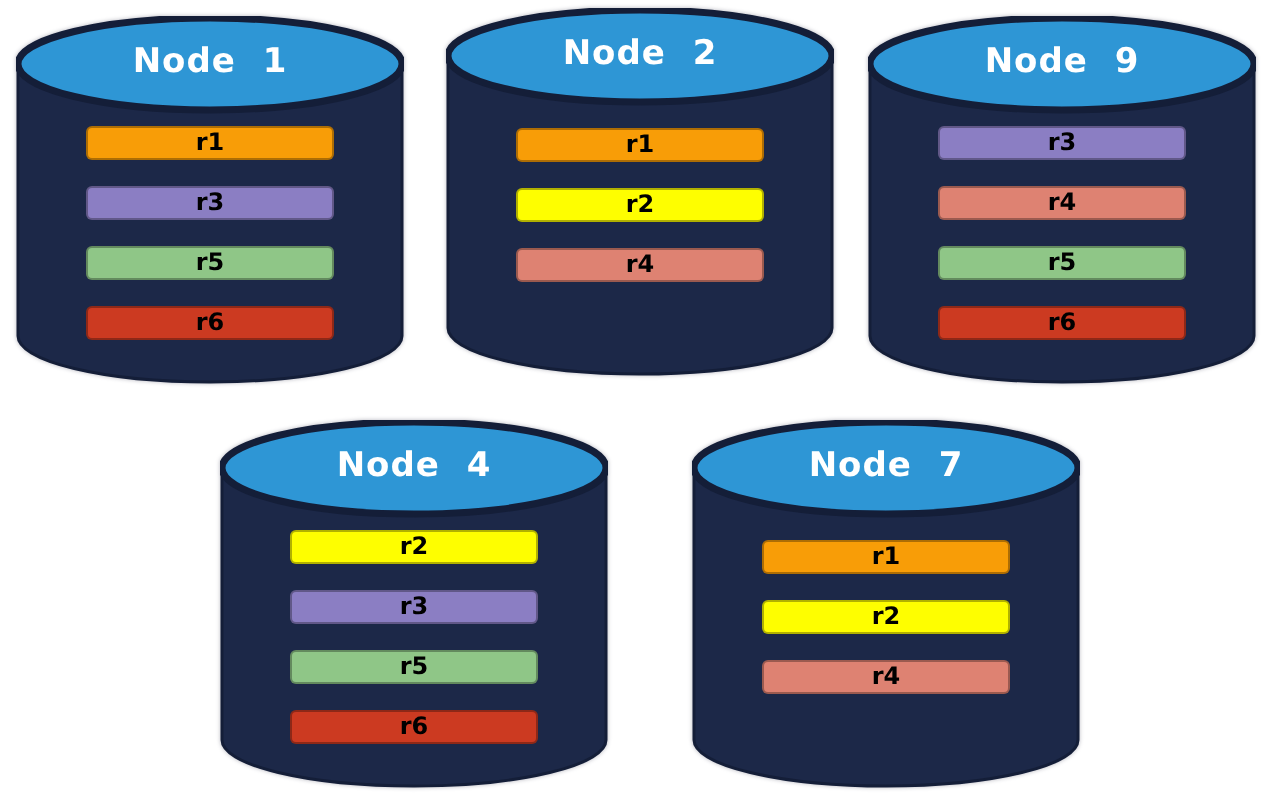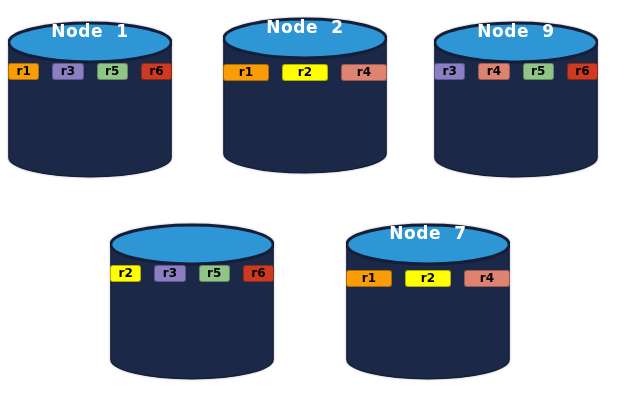--- a/index.html
+++ b/index.html
@@ -4,21 +4,21 @@
 <style>
   html, body { margin: 0; padding: 0; background: #ffffff; }
   .canvas {
     position: relative;
     width: 638px;
     height: 402px;
     background: #ffffff;
     overflow: hidden;
     font-family: "DejaVu Sans", "Liberation Sans", sans-serif;
   }
-  .node { position: absolute; width: 164px; height: 184px; }
+  .node { position: absolute; width: 194px; height: 184px; }
   .node-pos-1 { left: 8px;   top: 8px; }
   .node-pos-2 { left: 223px; top: 4px; }
   .node-pos-3 { left: 434px; top: 8px; }
   .node-pos-4 { left: 110px; top: 210px; }
   .node-pos-5 { left: 346px; top: 210px; }
   .cyl {
     position: absolute; left: 0; top: 0;
     width: 100%; height: 100%;
     filter: drop-shadow(0 0 1px rgba(90,90,110,0.45));
   }
@@ -29,21 +29,21 @@
     text-align: center;
     color: #ffffff;
     font-weight: bold;
     font-size: 17px;
     letter-spacing: 0.5px;
     word-spacing: 7px;
     user-select: none;
   }
   .rows {
     position: absolute; top: 55px; left: 0; right: 0;
-    display: flex; flex-direction: row; align-items: center;
+    display: flex; flex-direction: column; align-items: center;
     gap: 13px;
   }
   .rows-3 { top: 60px; }
   .bar {
     width: 124px; height: 17px;
     box-sizing: border-box;
     border: 1px solid rgba(0,0,0,0.30);
     border-radius: 3px;
     font-size: 12px;
     font-weight: bold;
@@ -93,20 +93,21 @@
         <div class="bar" style="background: rgb(222, 130, 114);">r4</div>
         <div class="bar" style="background: rgb(143, 198, 135);">r5</div>
         <div class="bar" style="background: rgb(204, 58, 33);">r6</div>
       </div>
   </div>
     <div class="node node-pos-4">
     <svg class="cyl" viewBox="0 0 194 184" aria-hidden="true">
       <path class="cyl-body" d="M1 24 V160 A96 23 0 0 0 193 160 V24 Z" fill="#1C2848" stroke="#141E38"></path>
       <ellipse class="cyl-top" cx="97" cy="24" rx="96" ry="23" fill="#2E96D5" stroke="#141E38"></ellipse>
     </svg>
+    <div class="node-title">Node 4</div>
     <div class="rows">
         <div class="bar" style="background: rgb(254, 254, 0);">r2</div>
         <div class="bar" style="background: rgb(139, 126, 195);">r3</div>
         <div class="bar" style="background: rgb(143, 198, 135);">r5</div>
         <div class="bar" style="background: rgb(204, 58, 33);">r6</div>
       </div>
   </div>
     <div class="node node-pos-5">
     <svg class="cyl" viewBox="0 0 194 184" aria-hidden="true">
       <path class="cyl-body" d="M1 24 V160 A96 23 0 0 0 193 160 V24 Z" fill="#1C2848" stroke="#141E38"></path>

